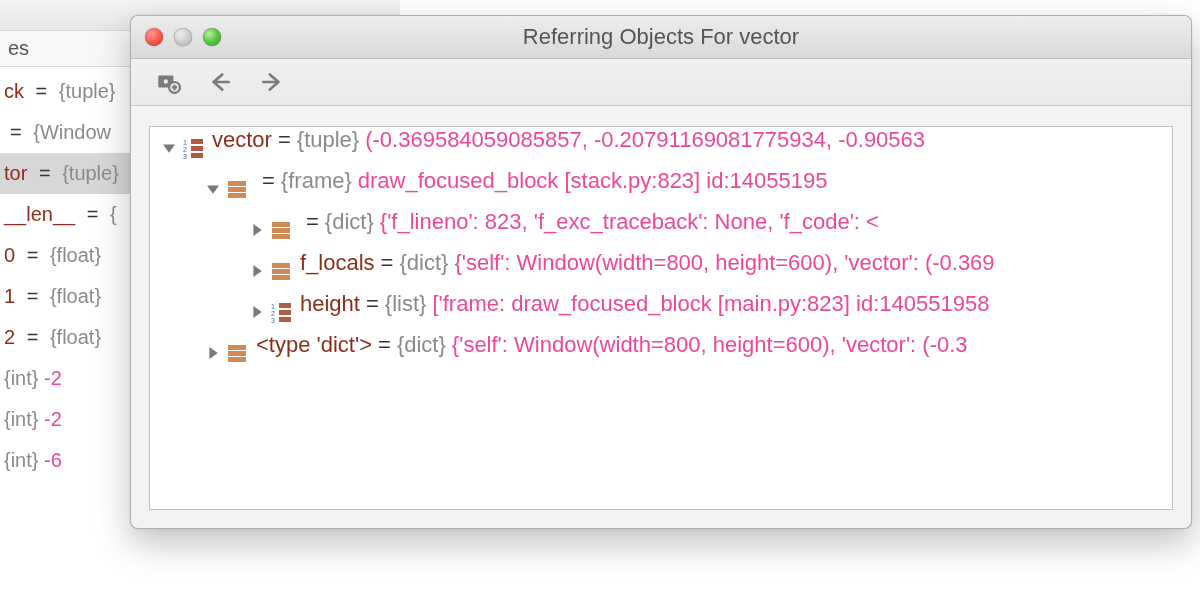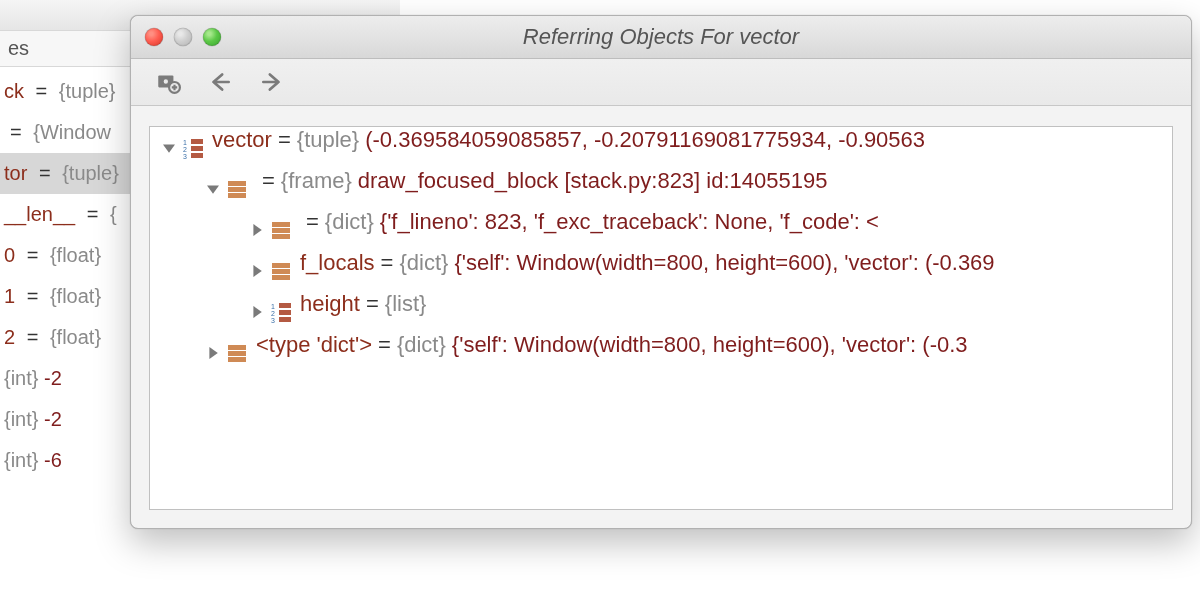--- a/index.html
+++ b/index.html
@@ -30,21 +30,21 @@
   .floatwin{
     position:absolute;left:130px;top:15px;width:1060px;height:512px;
     background:#f3f3f3;border:1px solid #b1b1b1;border-radius:8px;
     box-shadow:0 14px 35px var(--shadow), 0 0 1px rgba(0,0,0,.3);
     overflow:hidden;
   }
   .titlebar{
     height:42px;display:flex;align-items:center;position:relative;
     background:linear-gradient(#ededed 0%,#e3e3e3 50%,#d8d8d8 100%);
     border-bottom:1px solid #bdbdbd;
-    border-top-left-radius:8px;border-top-right-radius:8px;font-style:italic;
+    border-top-left-radius:8px;border-top-right-radius:8px;
   }
   .trafficlights{display:flex;gap:11px;margin-left:14px}
   .tlight{width:18px;height:18px;border-radius:50%;box-shadow:inset 0 0 1px rgba(0,0,0,.5),0 0 0 .5px rgba(0,0,0,.15)}
   .tlight.r{background:radial-gradient(circle at 35% 32%,#ff8f82 10%,#ff5d51 45%,#d43426 100%)}
   .tlight.y{background:radial-gradient(circle at 35% 32%,#e8e8e8 10%,#cfcfcf 45%,#b2b2b2 100%)}
   .tlight.g{background:radial-gradient(circle at 35% 32%,#a6e88b 10%,#5cc847 45%,#36a12b 100%)}
   .titletext{position:absolute;left:0;right:0;text-align:center;font-size:22px;color:#555;pointer-events:none}
   .toolbar{
     height:46px;display:flex;align-items:center;gap:22px;padding-left:22px;
     background:linear-gradient(#f0f0f0,#e9e9e9);
@@ -56,21 +56,21 @@
     position:absolute;left:18px;right:18px;top:110px;bottom:18px;
     background:#fff;border:1px solid #c0c0c0;overflow:hidden;
   }
   .row{height:41px;display:flex;white-space:nowrap;overflow:hidden;font-size:22px}
   .tri{width:22px;display:flex;align-items:center;justify-content:center;color:var(--tri);flex:none}
   .svgtri{width:12px;height:12px;display:block}
   .nodeicon{width:26px;flex:none;display:flex;align-items:center;justify-content:center;margin-right:6px}
   .name{color:var(--brown)}
   .eq{color:#333;padding:0 6px}
   .ty{color:var(--braces)}
-  .val{color:#7f1d1d}
+  .val{color:#ec4899}
   .indent{flex:none}
 </style>
 </head>
 <body>
 
 <div class="bg">
   <div class="tabstrip"></div>
   <div class="tabheader">es</div>
   <div class="lines">
     <div class="line"><span class="name">ck</span><span class="eq"> = </span><span class="ty">{tuple}</span></div>
@@ -218,20 +218,21 @@
           <text x="2" y="22" font-size="7" fill="#3a6fa8">3</text>
           <rect x="10" y="2" width="12" height="5" fill="#b45a43"></rect>
           <rect x="10" y="9" width="12" height="5" fill="#b45a43"></rect>
           <rect x="10" y="16" width="12" height="5" fill="#b45a43"></rect>
         </svg>
       </span>
       <span class="name">height</span>
       <span class="eq">=</span>
       <span class="ty">{list}</span>
       <span style="width:6px"></span>
+      <span class="val">['frame: draw_focused_block [main.py:823]  id:140551958</span>
     </div>
 
     <div class="row">
       <span class="indent" style="width:52px"></span>
       <span class="tri">
           <svg class="svgtri" viewBox="0 0 10 10">
             <polygon points="2,0 9,5 2,10" fill="#7a7a7a"></polygon>
           </svg>
         </span>
       <span class="nodeicon">

